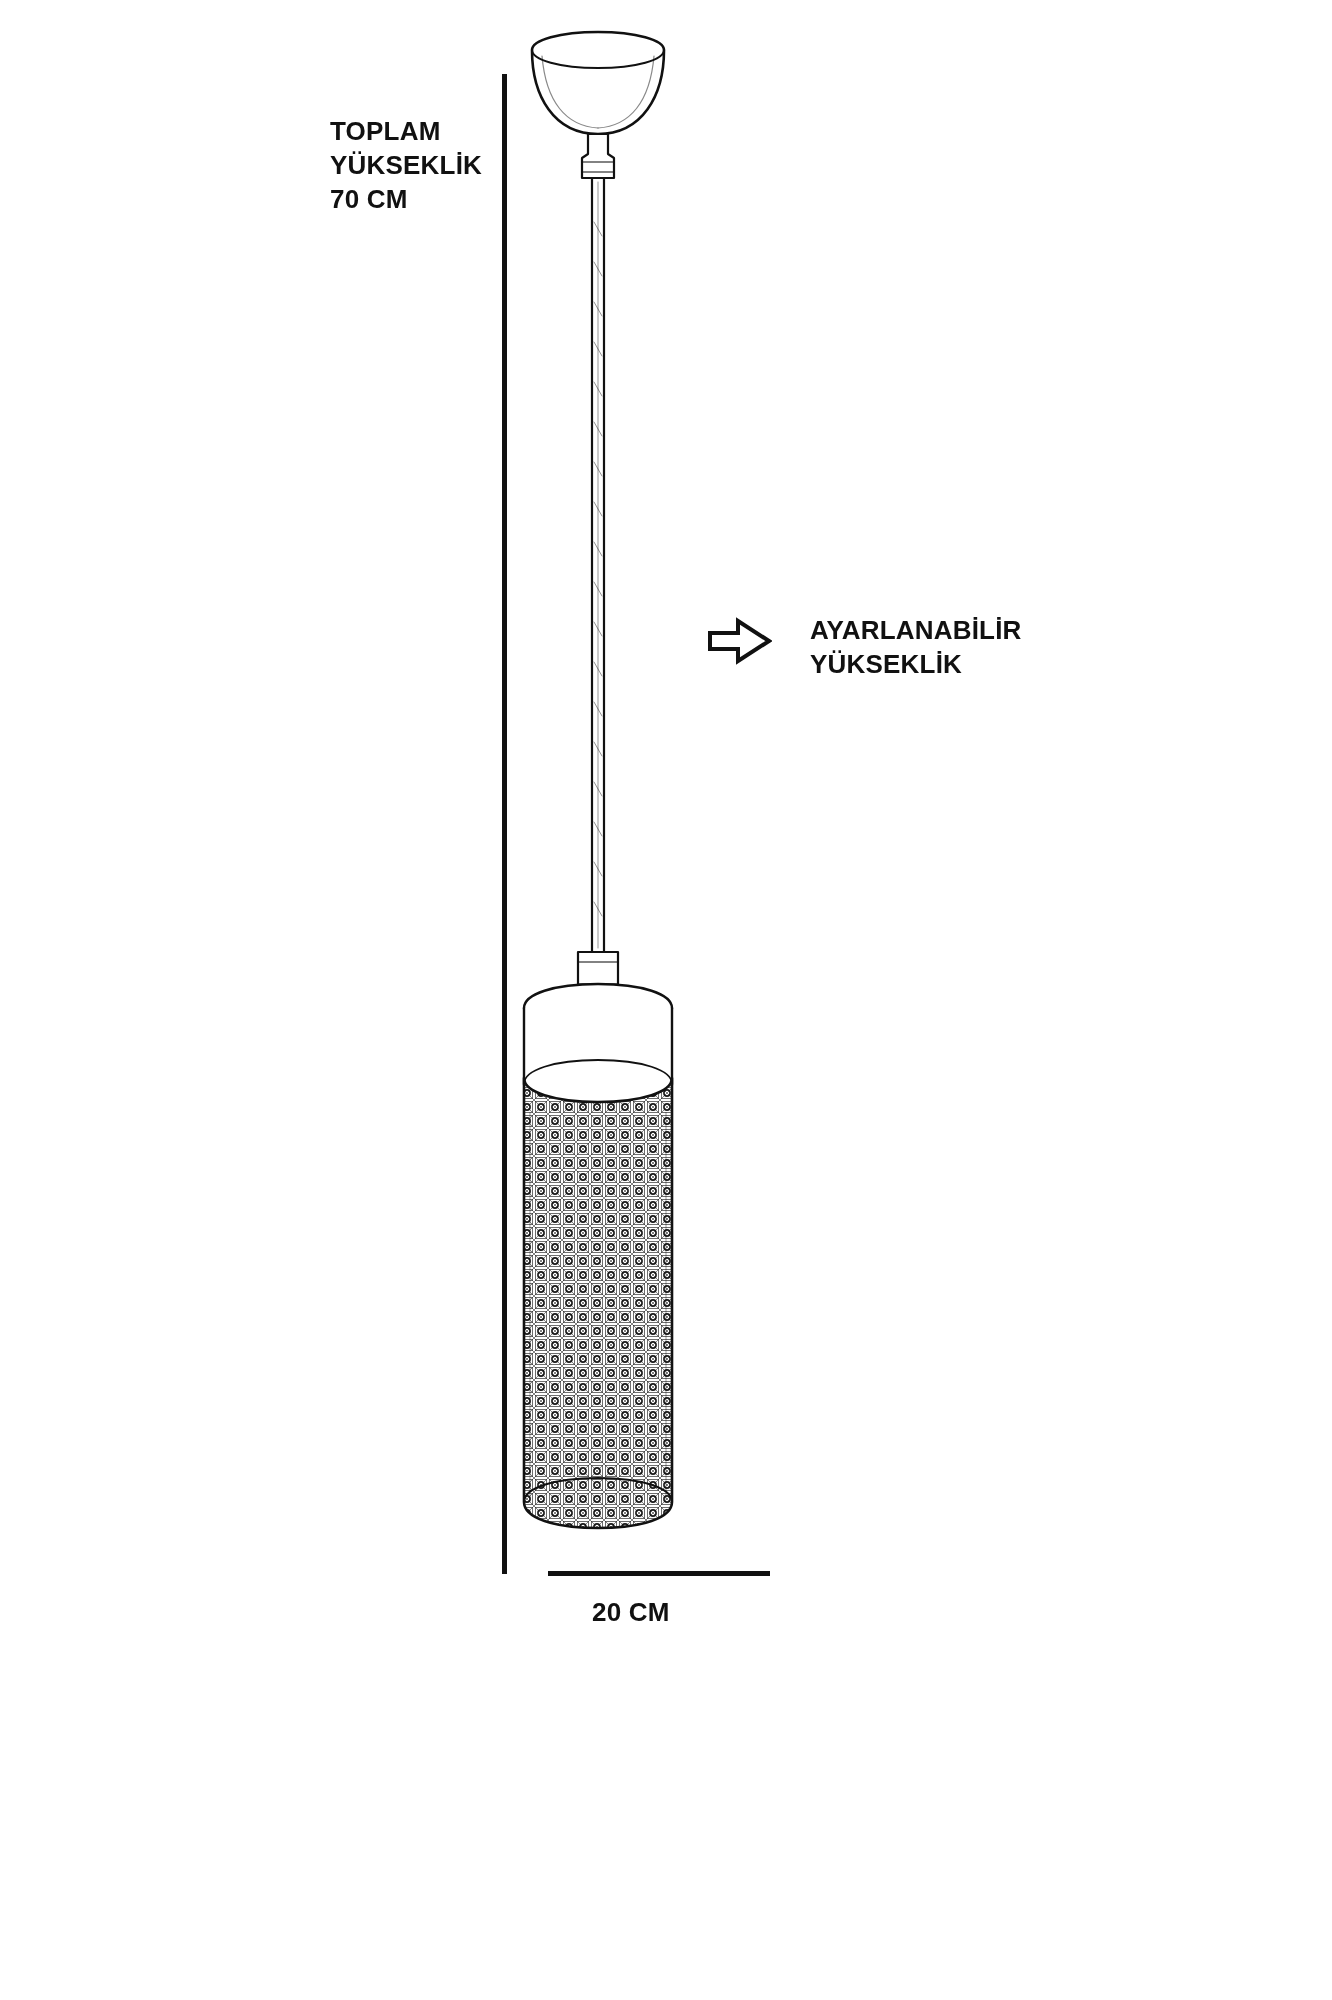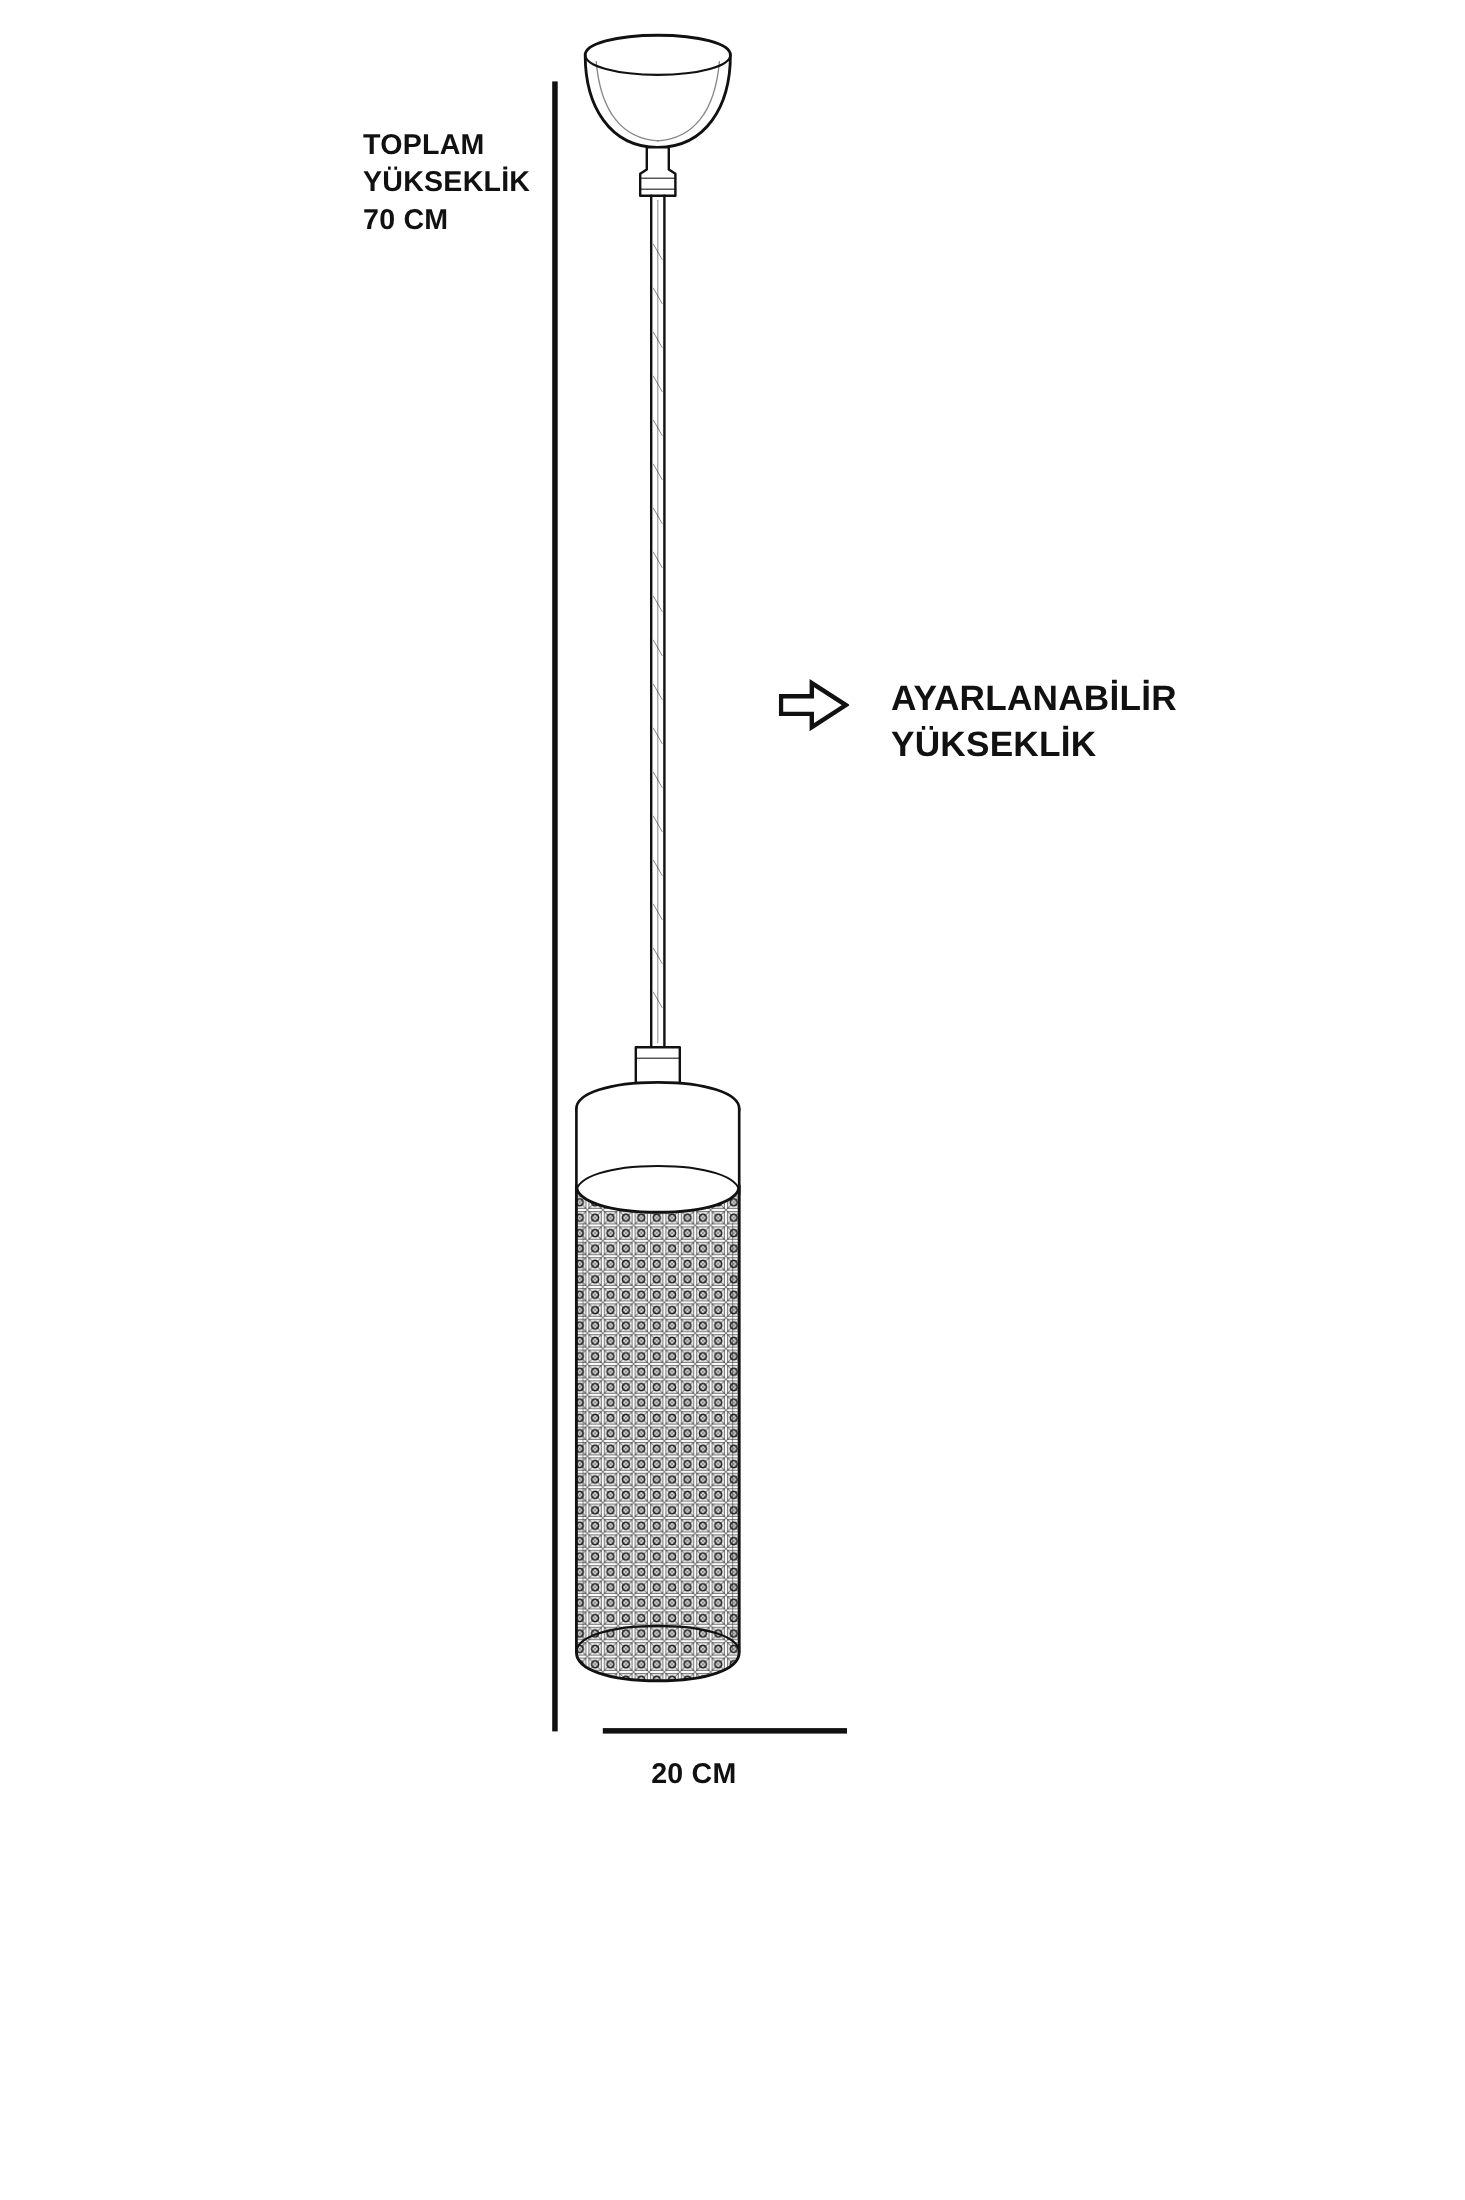--- a/index.html
+++ b/index.html
@@ -33,21 +33,21 @@
   }
   #total-height-label {
     left: 330px;
     top: 103px;
     font-size: 26px;
     text-align: left;
   }
   #adjustable-height-label {
     left: 810px;
     top: 602px;
-    font-size: 32px;
+    font-size: 26px;
     text-align: left;
   }
   #width-label {
     left: 592px;
     top: 1584px;
     font-size: 26px;
     text-align: left;
   }
 
   

